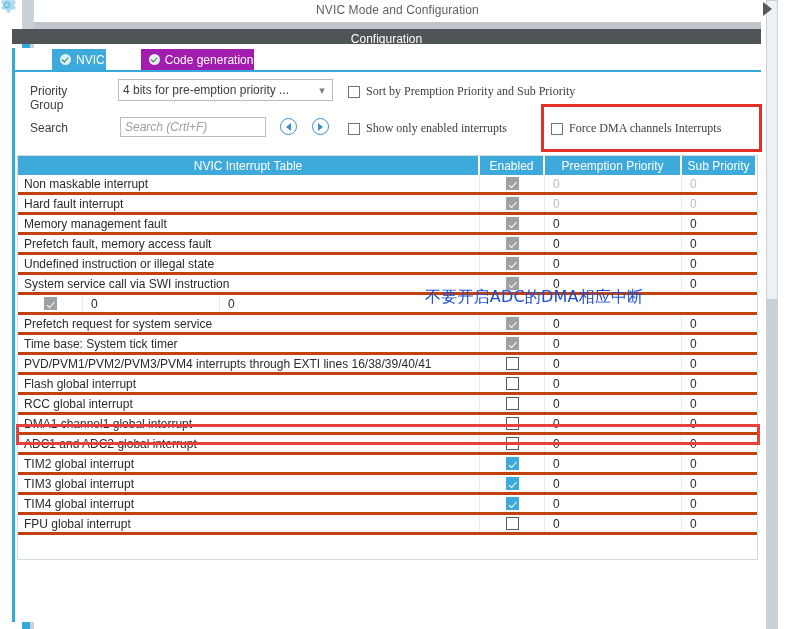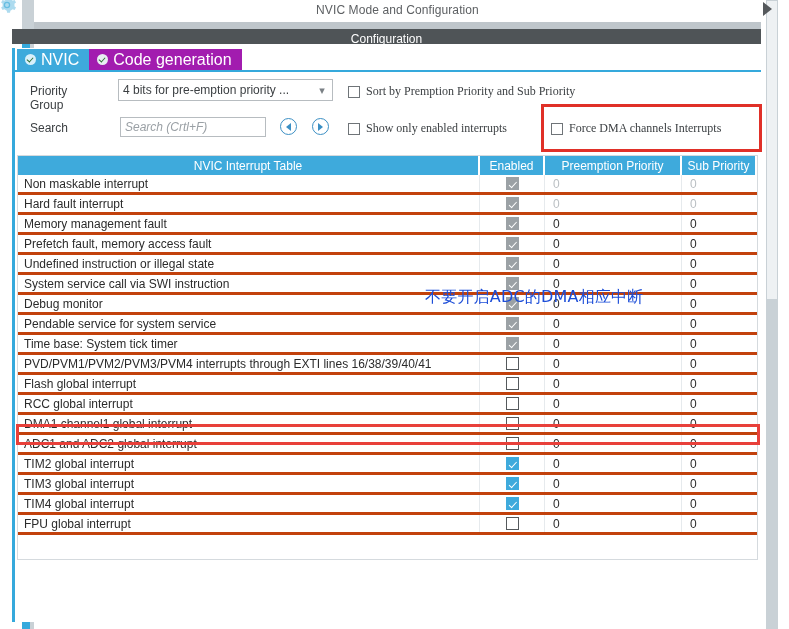--- a/index.html
+++ b/index.html
@@ -134,24 +134,25 @@
     position: absolute;
     left: 17px; top: 49px;
     height: 21px;
     display: flex;
     align-items: stretch;
   }
   .tab {
     display: flex;
     align-items: center;
     gap: 5px;
-    padding: 0 10px 0 8px;
-    font-size: 16px;
+    padding: 0 1px 0 8px;
+    font-size: 12px;
     cursor: default;
     white-space: nowrap;
+    margin-left: 35px;
   }
   .tab.active { background: #3eaadc; color: #ffffff; }
   .tab.inactive { background: #a21caf; color: #ffffff; }
   .tab-check {
     width: 11px; height: 11px;
     border-radius: 50%;
     background: #ffffff;
     position: relative;
     flex: none;
   }
@@ -515,29 +516,28 @@
         </div>
         <div class="trow">
           <div class="td td-name">System service call via SWI instruction</div>
           <div class="td td-en">
             <span class="tcb checked-disabled"></span>
           </div>
           <div class="td td-pre">0</div>
           <div class="td td-sub">0</div>
         </div>
         <div class="trow">
-          <div class="td td-name">Debug monitor</div>
-          <div class="td td-en">
-            <span class="tcb checked-disabled"></span>
-          </div>
-          <div class="td td-pre">0</div>
-          <div class="td td-sub">0</div>
-        </div>
-        <div class="trow">
-          <div class="td td-name">Pendable service for system service</div>
+          <div class="td td-en">
+            <span class="tcb checked-disabled"></span>
+          </div>
+          <div class="td td-pre">0</div>
+          <div class="td td-sub">0</div>
+        </div>
+        <div class="trow">
+          <div class="td td-name">Prefetch request for system service</div>
           <div class="td td-en">
             <span class="tcb checked-disabled"></span>
           </div>
           <div class="td td-pre">0</div>
           <div class="td td-sub">0</div>
         </div>
         <div class="trow">
           <div class="td td-name">Time base: System tick timer</div>
           <div class="td td-en">
             <span class="tcb checked-disabled"></span>

